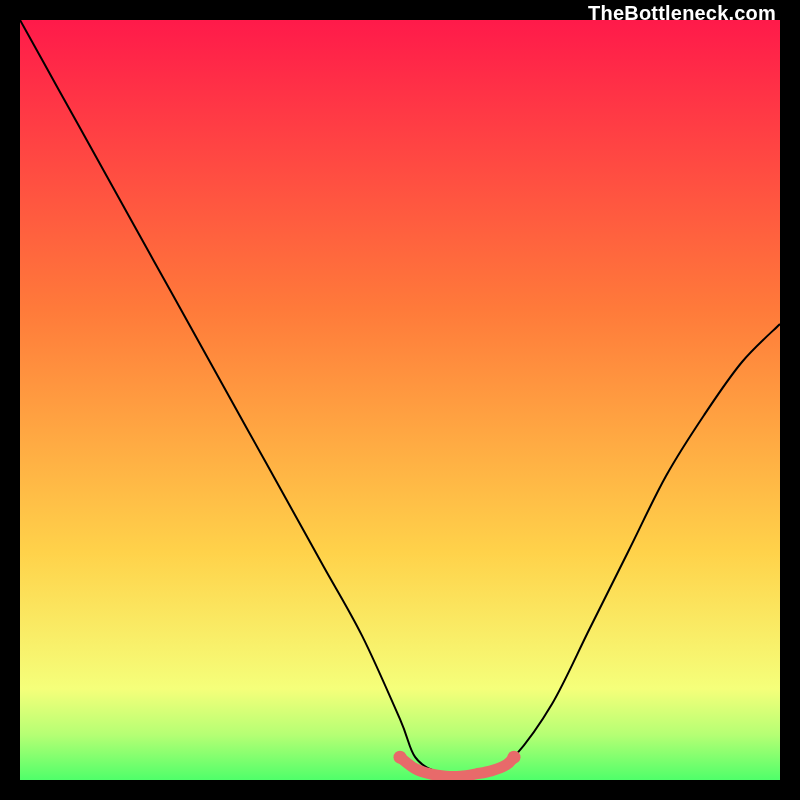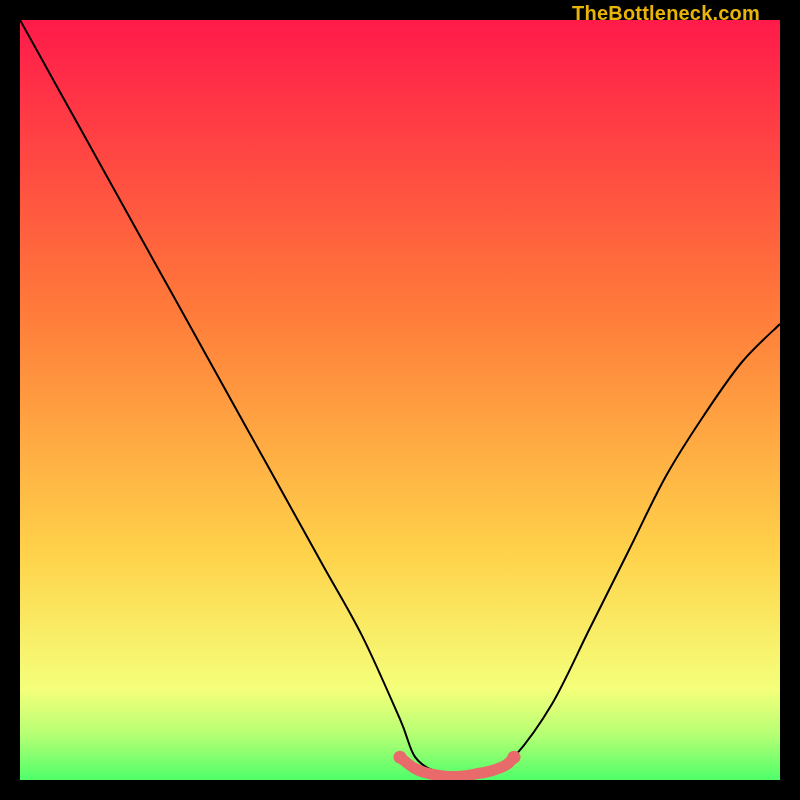--- a/index.html
+++ b/index.html
@@ -21,25 +21,25 @@
   .plot-area {
     position: absolute;
     left: 0;
     top: 0;
     width: 760px;
     height: 760px;
   }
   .watermark {
     position: absolute;
     top: 2px;
-    right: 40px;
+    right: 24px;
     font-family: Arial, Helvetica, sans-serif;
     font-size: 20px;
     font-weight: 600;
-    color: #eab308;
+    color: #ffffff;
     letter-spacing: 0.2px;
   }
 </style>
 </head>
 <body>
 
 <div class="frame">
   <svg class="plot-area" viewBox="0 0 760 760" preserveAspectRatio="none">
     <defs>
       <linearGradient id="bg-grad" x1="0" y1="0" x2="0" y2="1">

